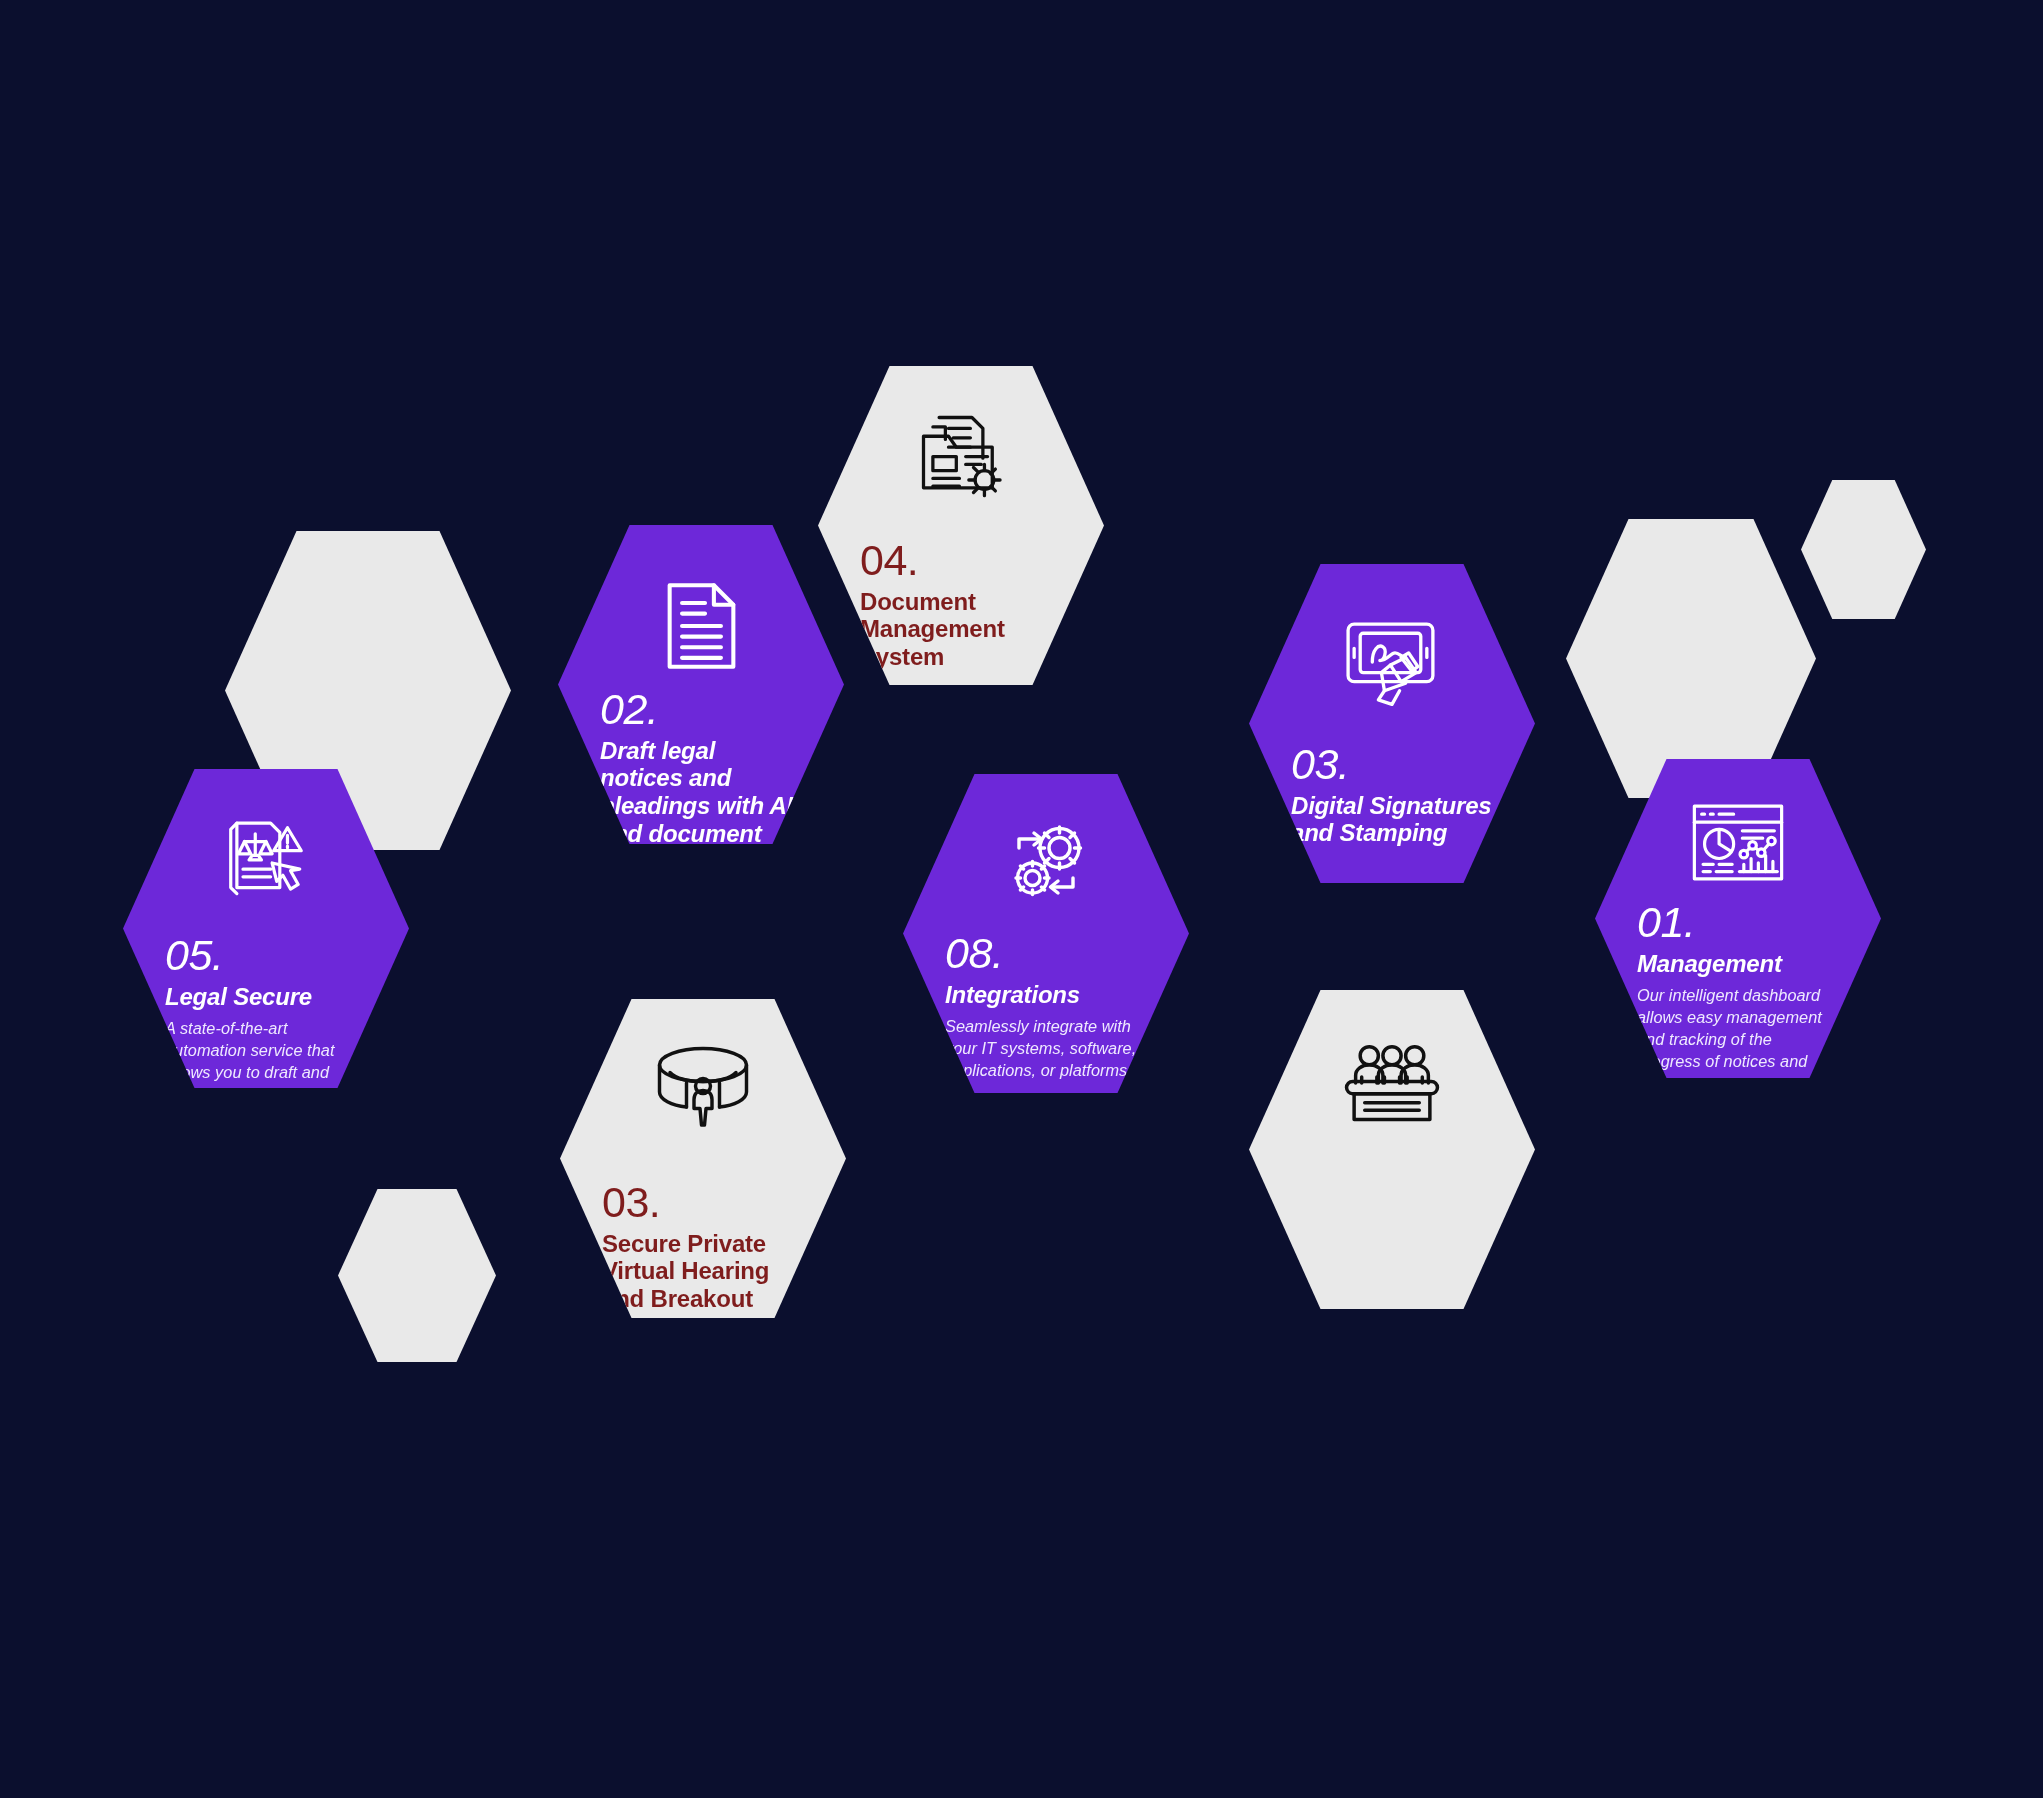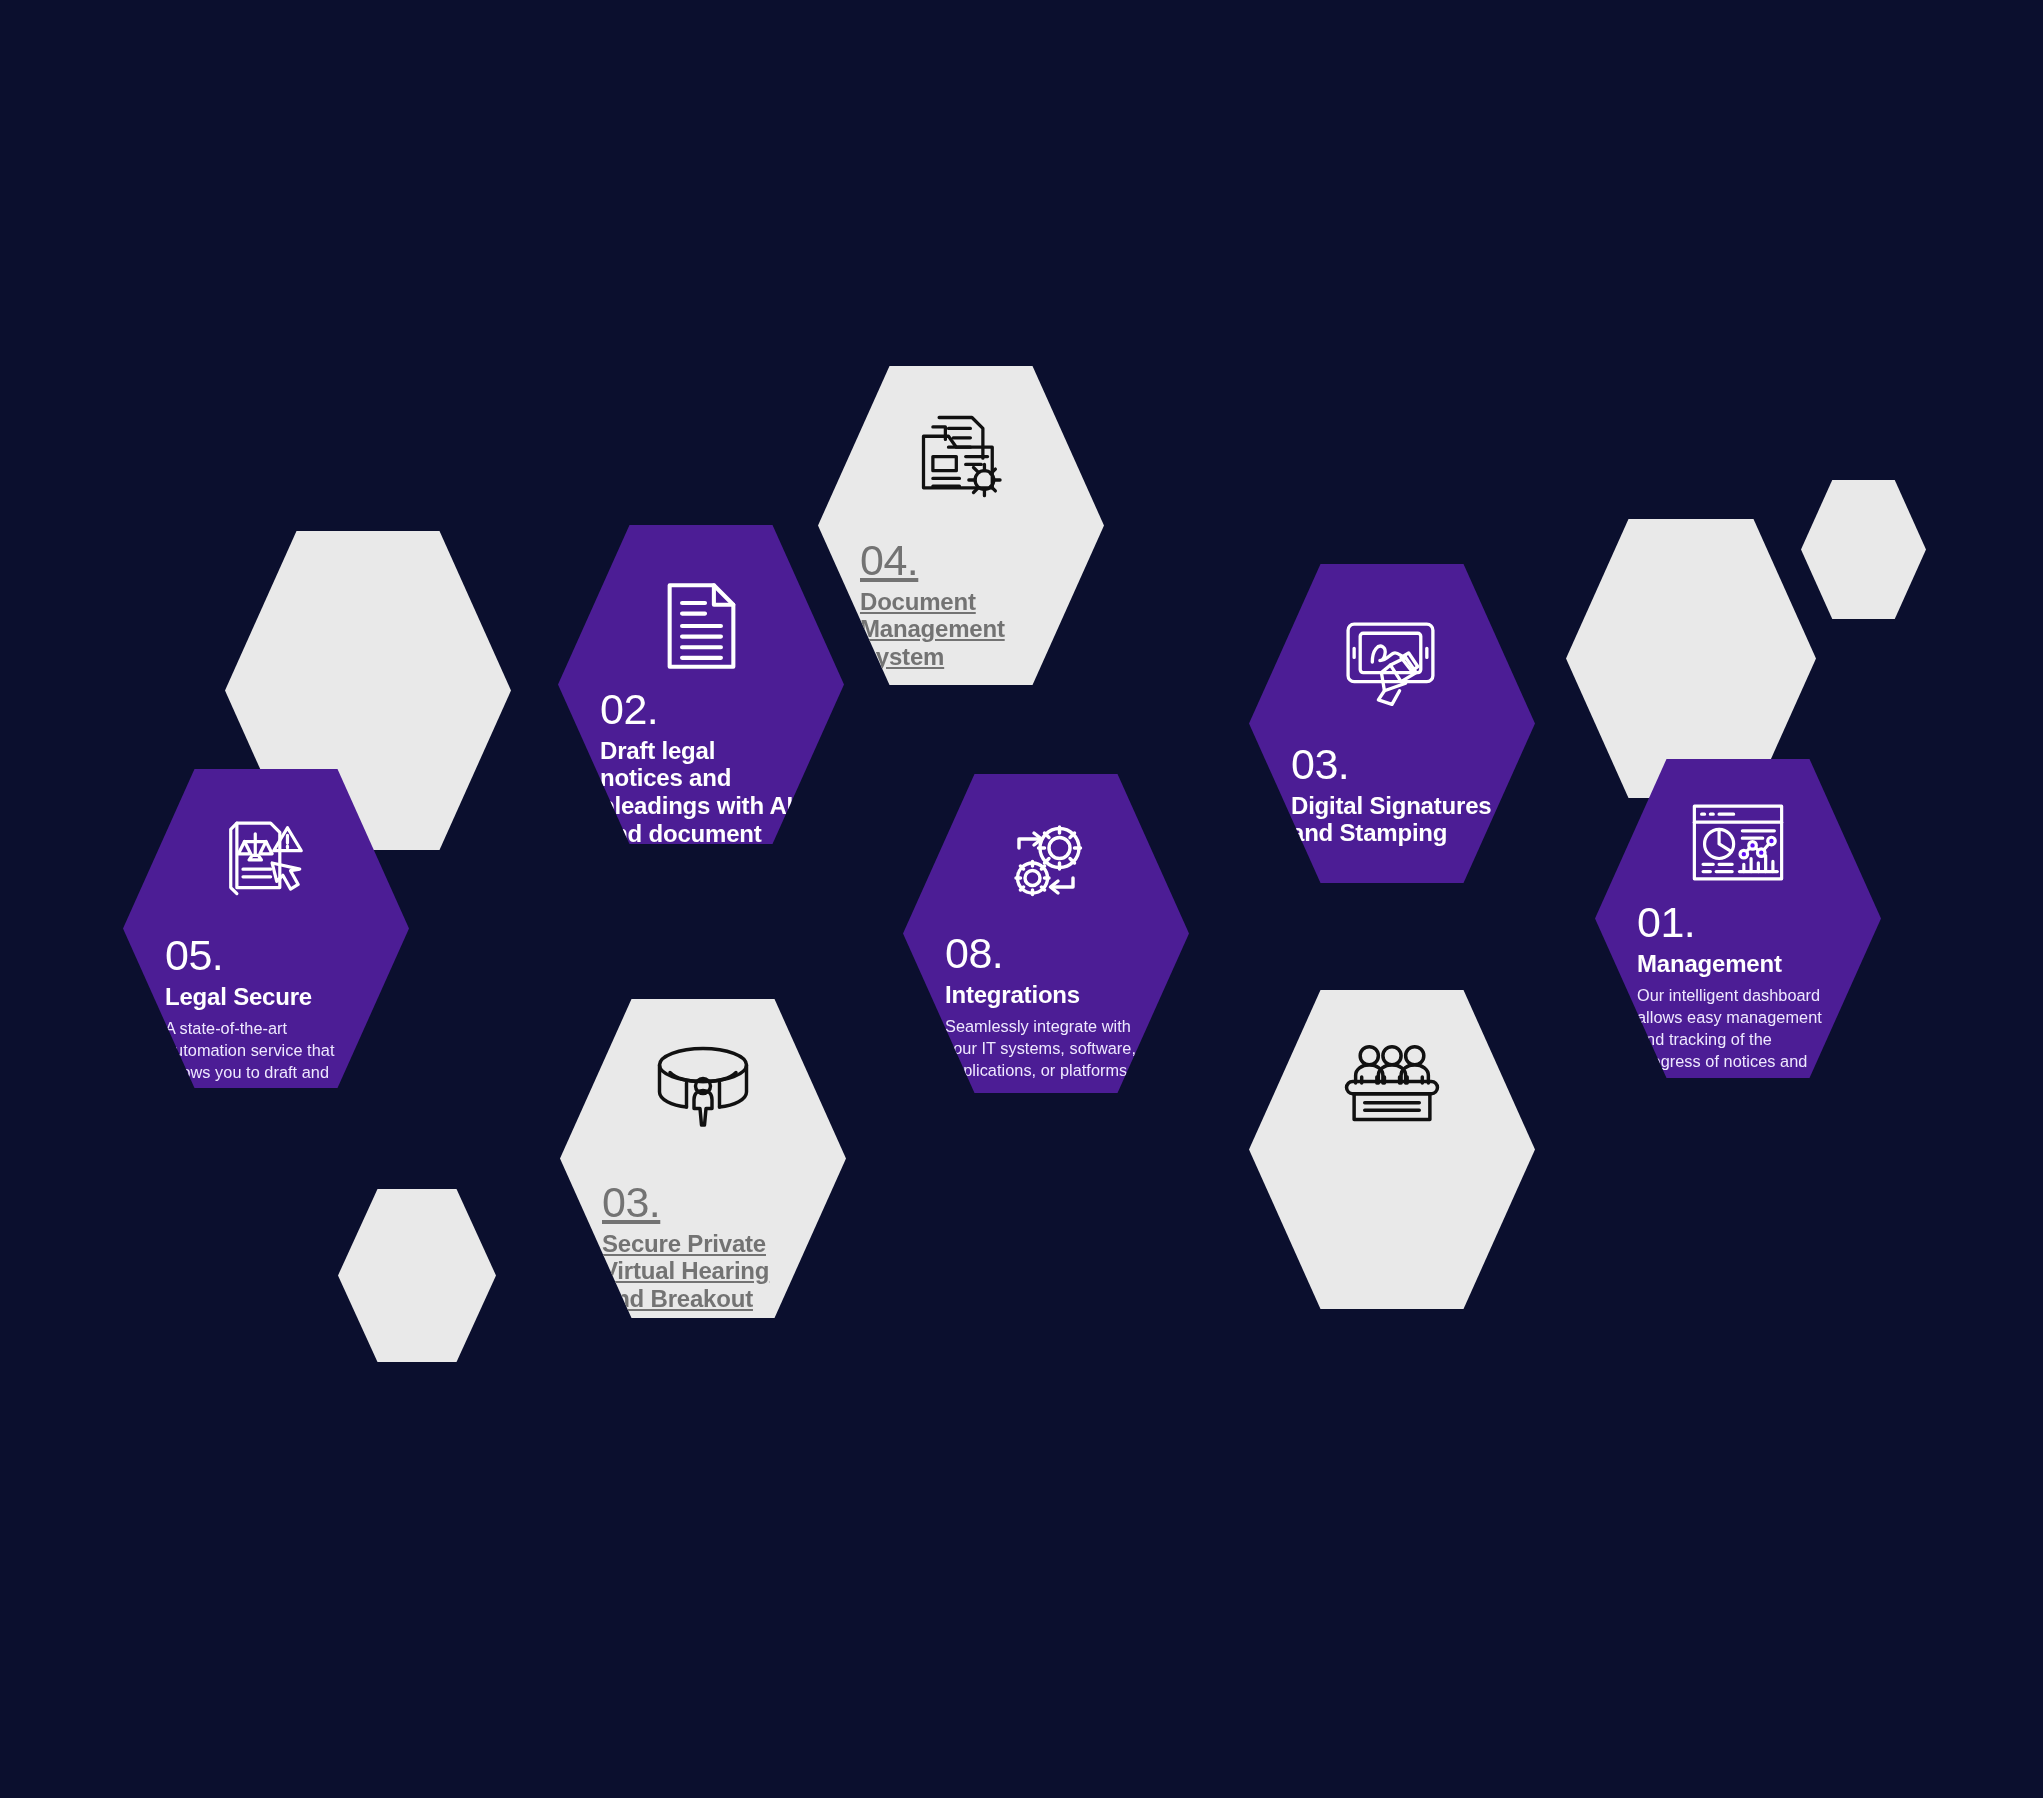--- a/index.html
+++ b/index.html
@@ -12,21 +12,21 @@
   }
   #stage{position:absolute;inset:0;}
 
   .hex{
     position:absolute;
     width:286px;height:319px;
     clip-path:polygon(25% 0%,75% 0%,100% 50%,75% 100%,25% 100%,0% 50%);
     display:flex;flex-direction:column;
     box-sizing:border-box;
   }
-  .hex.purple{background:#4c1d95;}
+  .hex.purple{background:#6d28d9;font-style:italic;}
   .hex.light{background:#e9e9e9;}
 
   .hex .icon{
     position:absolute;left:0;right:0;
     display:flex;align-items:center;justify-content:center;
   }
   .hex .body{
     position:absolute;left:0;right:0;
     padding:0 42px;
     box-sizing:border-box;
@@ -47,21 +47,21 @@
   }
   .desc{
     font-size:16.3px;
     font-weight:400;
     line-height:1.35;
     margin:6.7px 0 0 0;
     letter-spacing:0.05px;
   }
   .purple .num,.purple .title{color:#ffffff;}
   .purple .desc{color:#efe9ff;}
-  .light .num,.light .title{color:#737373;text-decoration:underline;}
+  .light .num,.light .title{color:#7f1d1d;}
 
   .deco{position:absolute;background:#e9e9e9;
     clip-path:polygon(25% 0%,75% 0%,100% 50%,75% 100%,25% 100%,0% 50%);}
 
   svg{display:block;}
 </style>
 </head>
 <body>
 
 <div id="stage">

